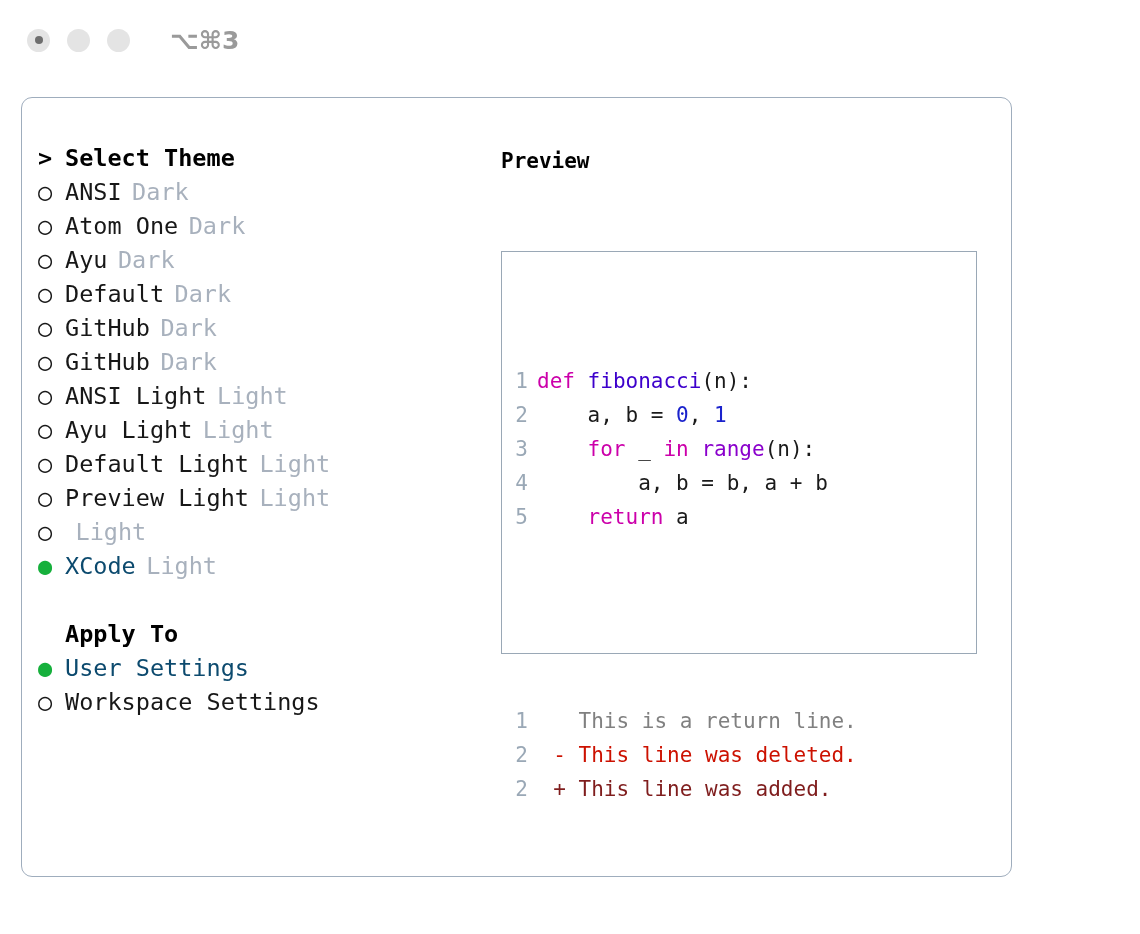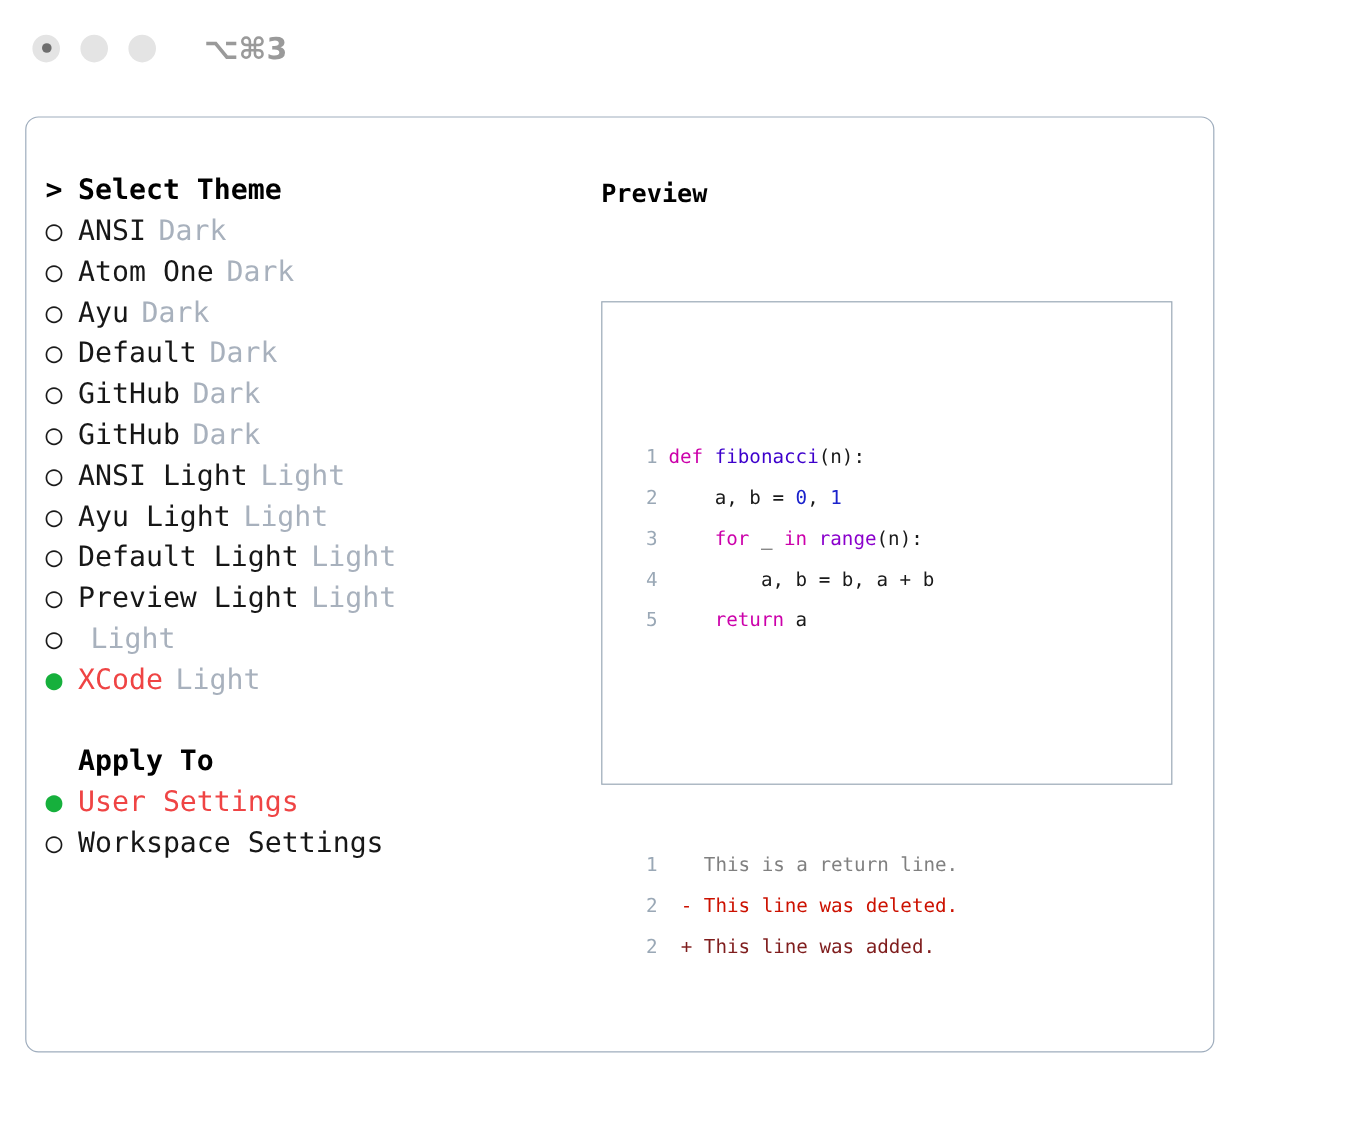--- a/index.html
+++ b/index.html
@@ -96,21 +96,21 @@
     font-size: 23.5px;
     line-height: 1;
   }
   .marker.caret { font-weight: bold; color: #000; }
   .marker.bullet-empty { color: #1a1a1a; }
   .marker.bullet-filled { color: #16b03c; }
   .marker.blank { color: transparent; }
 
   .label { color: #171717; }
   .label.heading { font-weight: bold; color: #000; }
-  .label.selected { color: #ef4444; text-align: center; }
+  .label.selected { color: #0c4a6e; text-align: center; }
   .badge {
     color: #a8b1bd;
     margin-left: 10.5px;
   }
 
   .section-gap { height: 34px; }
 
   .hint {
     position: absolute;
     left: 16px;
@@ -140,23 +140,23 @@
     left: 0px;
     top: 107px;
     width: 476px;
     height: 403px;
     border: 1.8px solid #9aa8b6;
     box-sizing: border-box;
     background: #fff;
   }
   .code {
     position: absolute;
-    left: 20px;
+    left: 0;
     top: 44px;
-    font-size: 16px;
+    font-size: 21px;
     line-height: 34px;
     white-space: pre;
   }
   .code-line { display: block; height: 34px; white-space: pre; }
   .ln {
     display: inline-block;
     width: 26px;
     text-align: right;
     color: #9aa8b6;
   }

